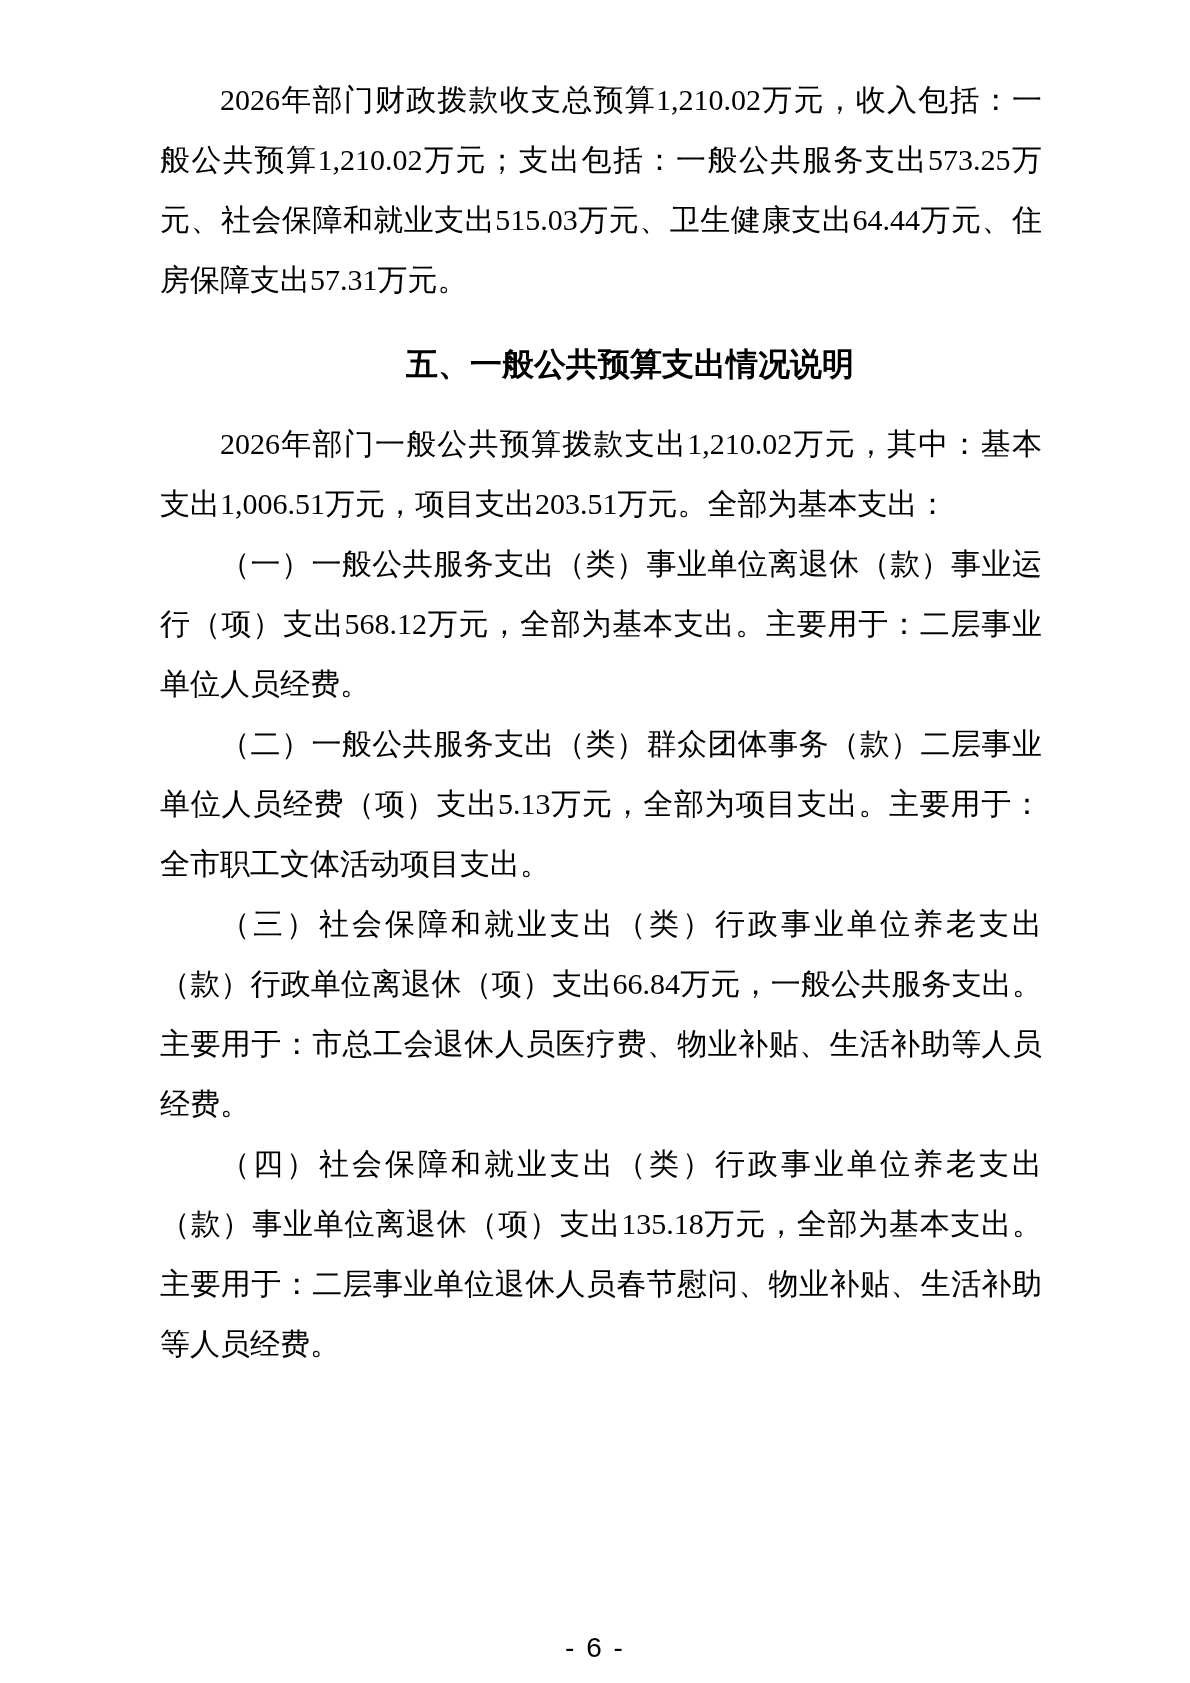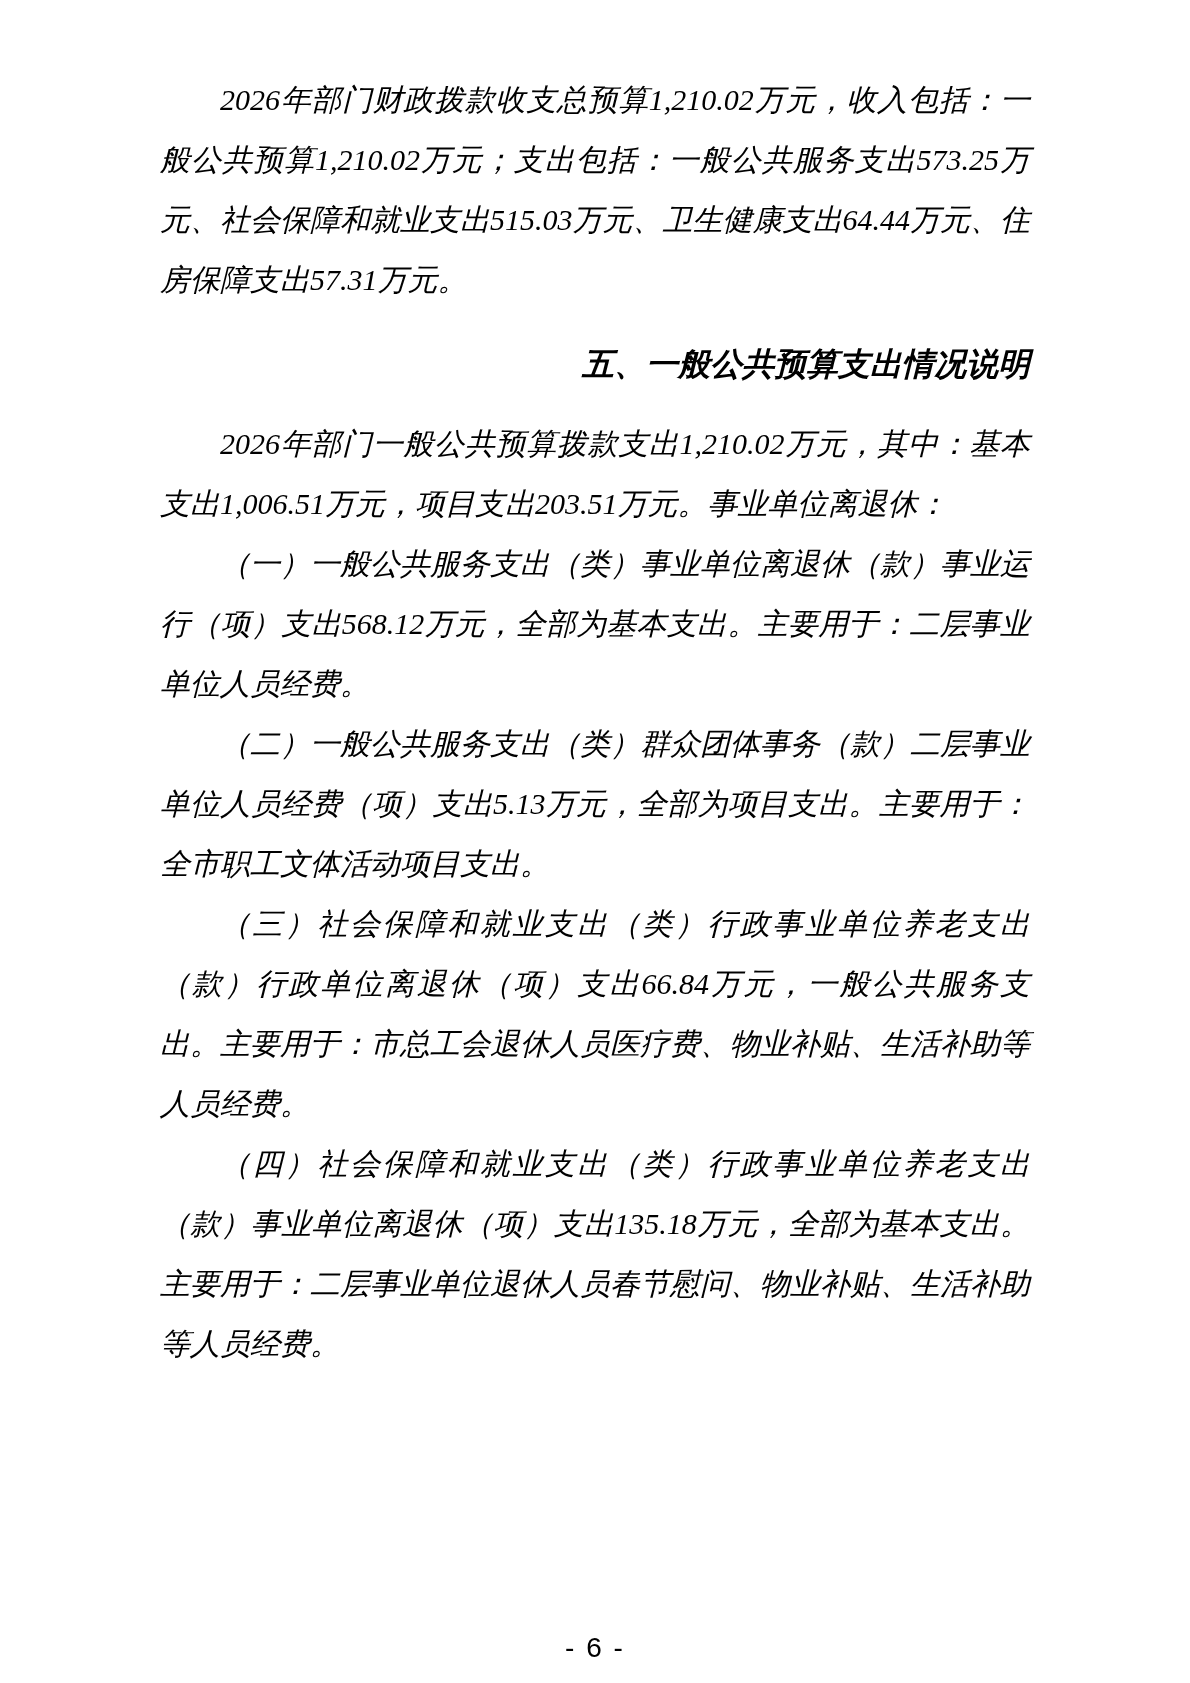--- a/index.html
+++ b/index.html
@@ -16,23 +16,22 @@
     font-family: "Liberation Serif", "DejaVu Serif", serif;
   }
   .page {
     position: absolute;
     inset: 0;
     background: #ffffff;
   }
   .content {
     position: absolute;
     left: 160px;
-    right: 160px;
+    right: 148px;
     top: 70px;
-    font-style: italic;
   }
   .para {
     margin: 0;
     font-size: 30px;
     line-height: 60px;
     text-indent: 60px;
     text-align: justify;
     text-justify: inter-character;
     font-family: "Liberation Serif", "DejaVu Serif", serif;
     color: #000000;
@@ -42,21 +41,21 @@
     text-align-last: justify;
   }
   .section-heading {
     margin: 22px 0 18px 0;
     font-size: 32px;
     line-height: 64px;
     text-indent: 58px;
     font-weight: 700;
     font-family: "Liberation Sans", "DejaVu Sans", sans-serif;
     color: #000000;
-    text-align: right;
+    text-align: center;
   }
   .footer {
     position: absolute;
     top: 1628px;
     left: 0;
     right: 0;
     text-align: center;
   }
   .page-number {
     font-size: 28px;
@@ -69,21 +68,21 @@
 </head>
 <body>
 
 <div class="page">
   <div class="content">
 
     <p class="para">2026年部门财政拨款收支总预算1,210.02万元，收入包括：一般公共预算1,210.02万元；支出包括：一般公共服务支出573.25万元、社会保障和就业支出515.03万元、卫生健康支出64.44万元、住房保障支出57.31万元。</p>
 
     <h2 class="section-heading">五、一般公共预算支出情况说明</h2>
 
-    <p class="para">2026年部门一般公共预算拨款支出1,210.02万元，其中：基本支出1,006.51万元，项目支出203.51万元。事业单位离退休：</p>
+    <p class="para">2026年部门一般公共预算拨款支出1,210.02万元，其中：基本支出1,006.51万元，项目支出203.51万元。全部为基本支出：</p>
 
     <p class="para">（一）一般公共服务支出（类）事业单位离退休（款）事业运行（项）支出568.12万元，全部为基本支出。主要用于：二层事业单位人员经费。</p>
 
     <p class="para">（二）一般公共服务支出（类）群众团体事务（款）二层事业单位人员经费（项）支出5.13万元，全部为项目支出。主要用于：全市职工文体活动项目支出。</p>
 
     <p class="para">（三）社会保障和就业支出（类）行政事业单位养老支出（款）行政单位离退休（项）支出66.84万元，一般公共服务支出。主要用于：市总工会退休人员医疗费、物业补贴、生活补助等人员经费。</p>
 
     <p class="para">（四）社会保障和就业支出（类）行政事业单位养老支出（款）事业单位离退休（项）支出135.18万元，全部为基本支出。主要用于：二层事业单位退休人员春节慰问、物业补贴、生活补助等人员经费。</p>
 
 

